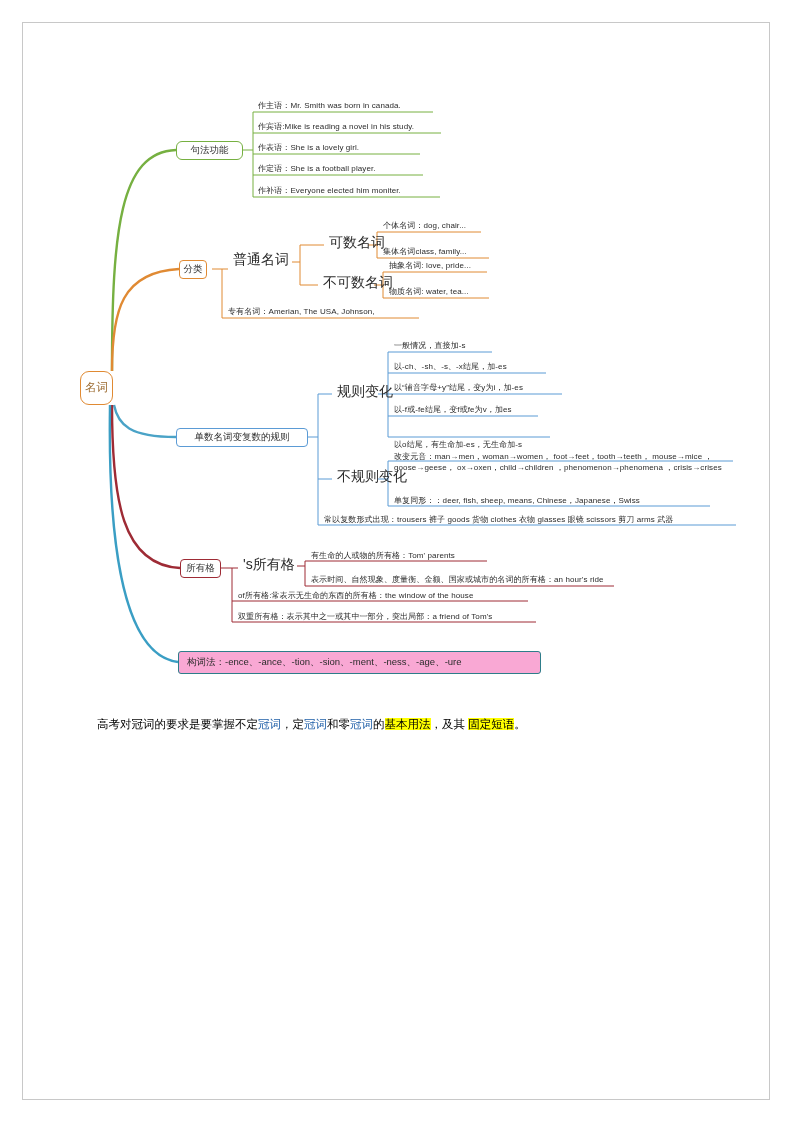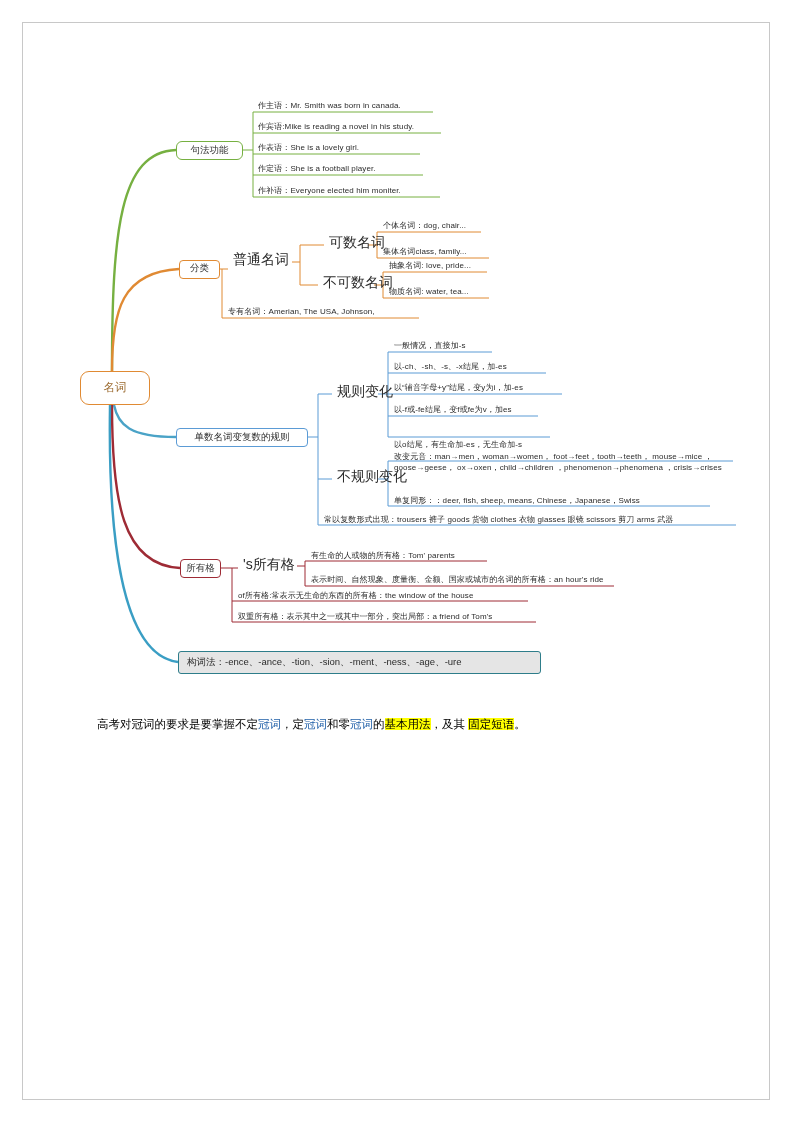--- a/index.html
+++ b/index.html
@@ -46,21 +46,21 @@
     box-sizing: border-box;
     white-space: nowrap;
     line-height: 1.15;
     background: transparent;
   }
 
   
   .root {
     left: 80px;
     top: 371px;
-    width: 70px;
+    width: 33px;
     height: 34px;
     border: 1.4px solid #e08a33;
     border-radius: 9px;
     color: #9b6a2f;
     font-size: 11.5px;
     display: flex;
     align-items: center;
     justify-content: center;
     background: #ffffff;
   }
@@ -96,21 +96,21 @@
   .plain {
     font-size: 14px;
     color: #2b2b2b;
     padding: 0 2px;
   }
 
   
   .boxnode {
     border: 1.2px solid #2e7d8a;
     border-radius: 3px;
-    background: #e5e5e5;
+    background: #f9a8d4;
     font-size: 9.5px;
     color: #2b2b2b;
     display: flex;
     align-items: center;
     padding: 0 8px;
     height: 23px;
   }
 
   
   .para {
@@ -208,21 +208,21 @@
   <div class="node root">名词</div>
 
   <div class="node lvl1 green" style="left:176px; top:141px; width:67px;">句法功能</div>
 
   <div class="node leaf" style="left:256px; top:101px;">作主语：Mr. Smith was born in canada.</div>
   <div class="node leaf" style="left:256px; top:122px;">作宾语:Mike is reading a novel in his study.</div>
   <div class="node leaf" style="left:256px; top:143px;">作表语：She is a lovely girl.</div>
   <div class="node leaf" style="left:256px; top:164px;">作定语：She is a football player.</div>
   <div class="node leaf" style="left:256px; top:186px;">作补语：Everyone elected him moniter.</div>
 
-  <div class="node lvl1 orange" style="left:179px; top:260px; width:41px;font-family:Liberation Mono, monospace;">分类</div>
+  <div class="node lvl1 orange" style="left:179px; top:260px; width:28px;">分类</div>
 
   <div class="node plain" style="left:231px; top:251px;">普通名词</div>
   <div class="node plain" style="left:327px; top:234px;">可数名词</div>
   <div class="node plain" style="left:321px; top:274px;">不可数名词</div>
 
   <div class="node leaf" style="left:381px; top:221px;">个体名词：dog, chair...</div>
   <div class="node leaf" style="left:381px; top:247px;">集体名词class, family...</div>
   <div class="node leaf" style="left:387px; top:261px;">抽象名词: love, pride...</div>
   <div class="node leaf" style="left:387px; top:287px;">物质名词: water, tea...</div>
 

